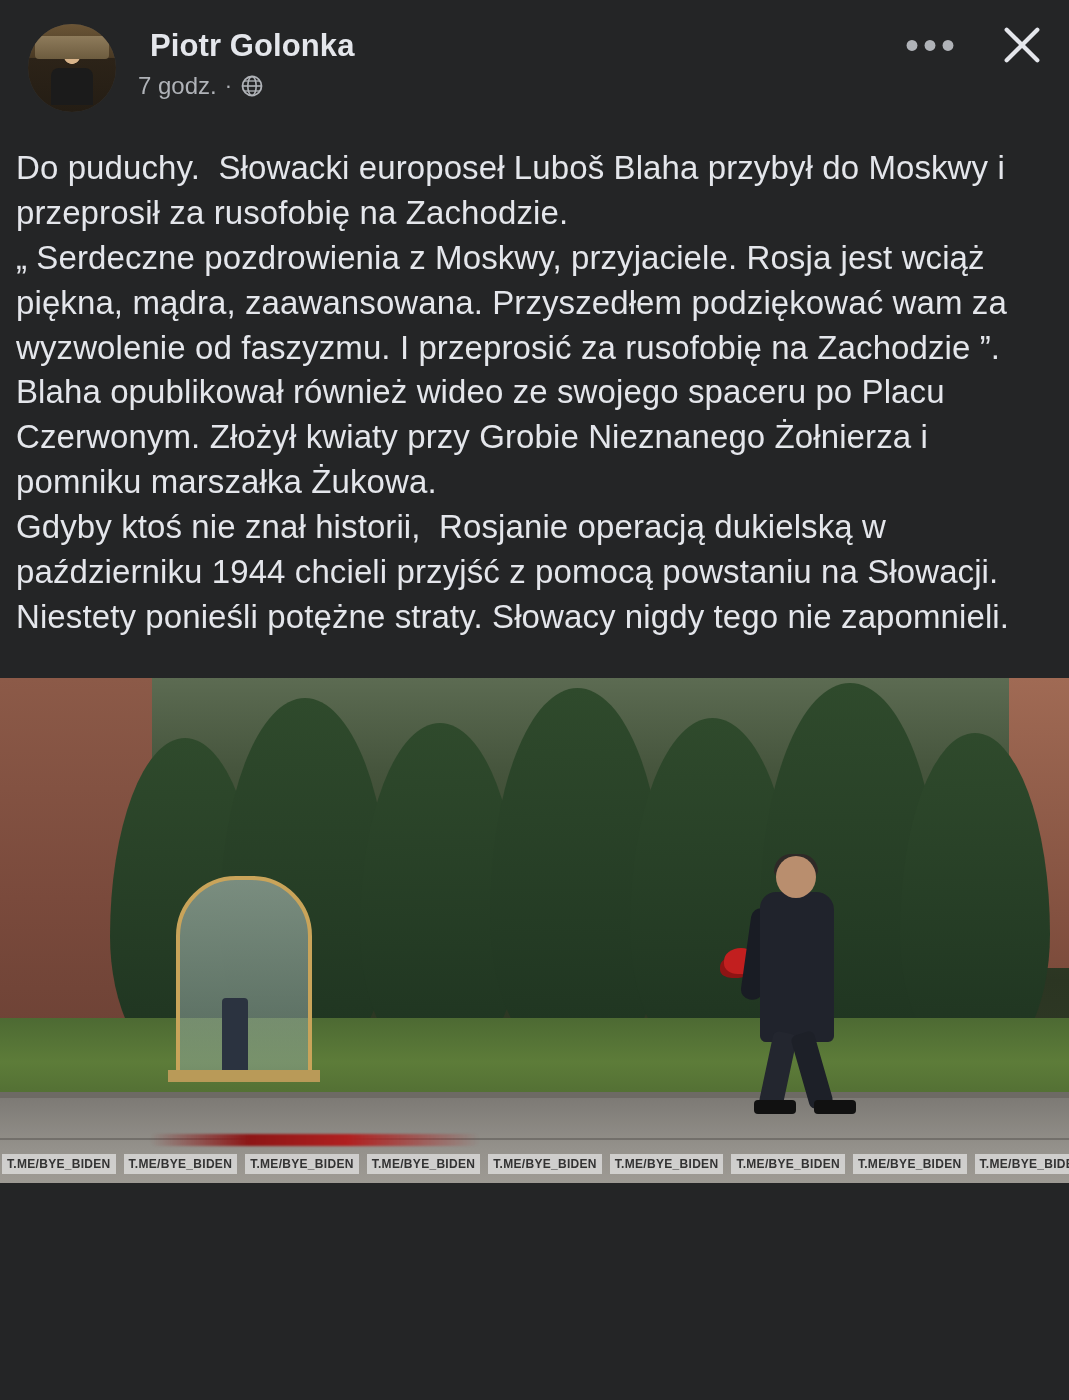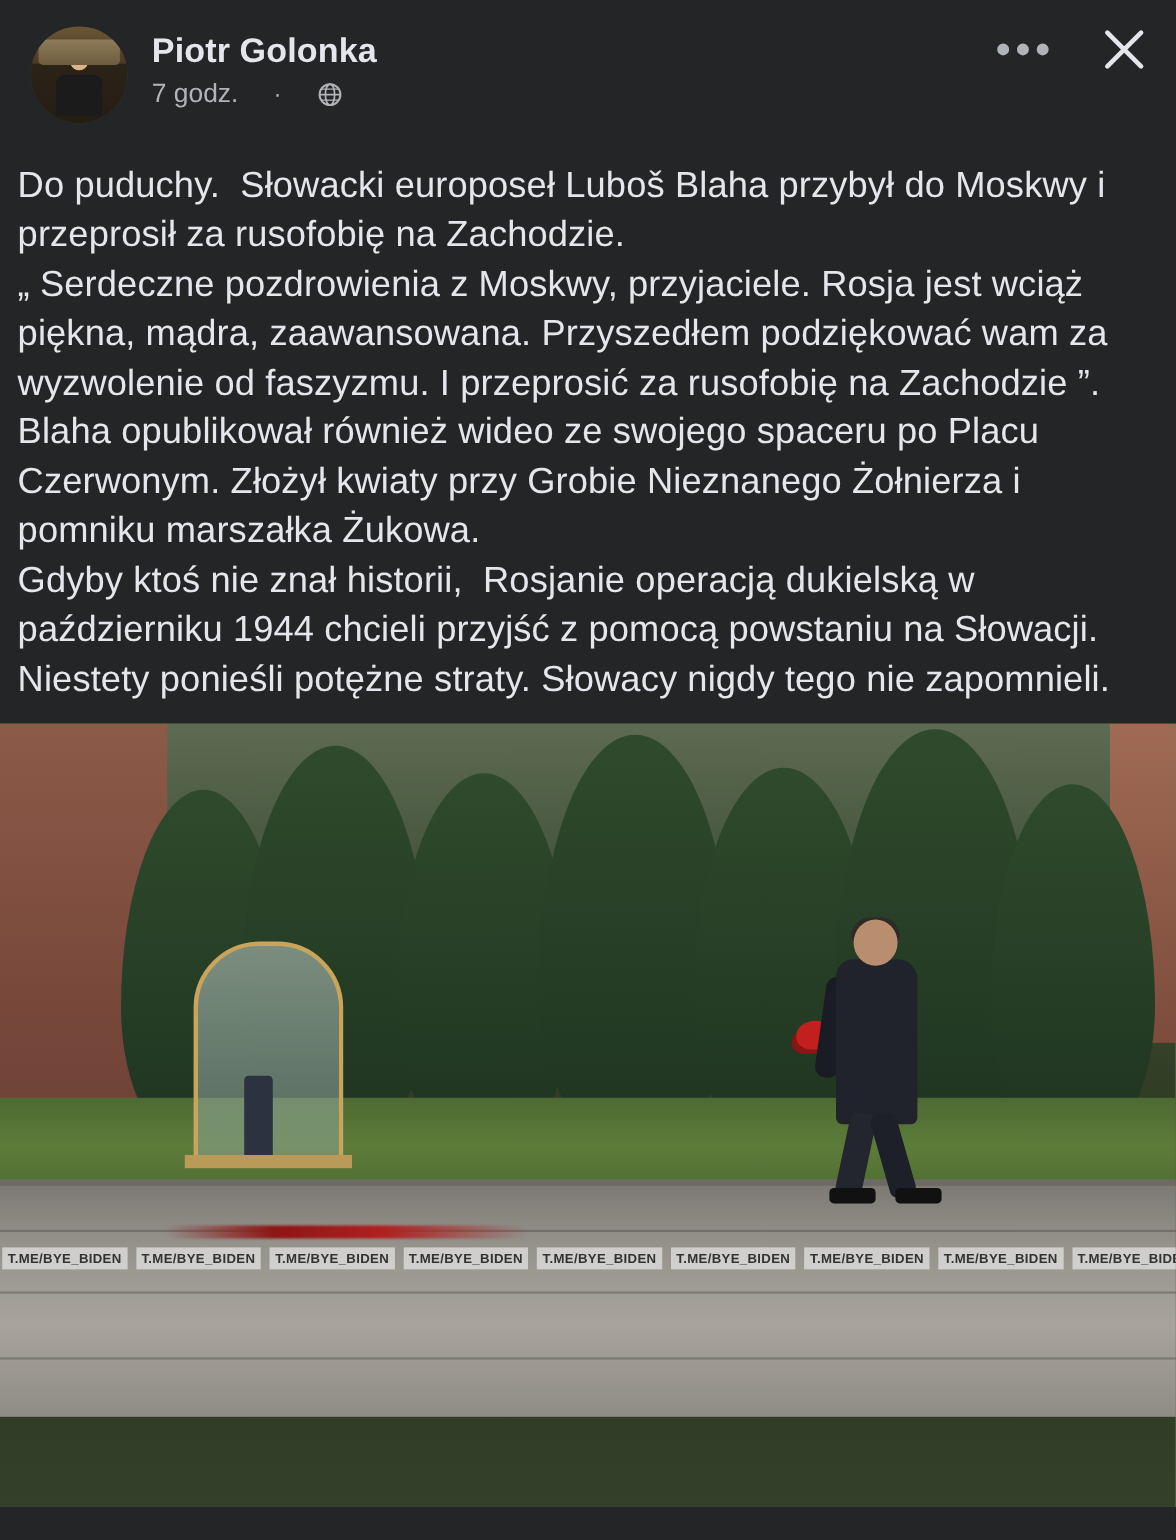--- a/index.html
+++ b/index.html
@@ -76,28 +76,28 @@
     flex-direction: column;
     justify-content: center;
     padding-top: 6px;
   }
   .author-name {
     color: #e4e6eb;
     font-size: 31px;
     font-weight: bold;
     line-height: 1.15;
     letter-spacing: 0.1px;
+    margin-left: 12px;
   }
   .meta-row {
     display: flex;
     align-items: center;
     margin-top: 8px;
     color: #b0b3b8;
     font-size: 24px;
-    gap: 24px;
   }
   .meta-sep {
     margin: 0 8px;
     color: #b0b3b8;
     font-size: 22px;
   }
   .globe-icon {
     display: inline-block;
     width: 24px;
     height: 24px;
@@ -135,24 +135,25 @@
     white-space: pre-wrap;
     word-wrap: break-word;
     background: #242526;
     flex: 0 0 auto;
   }
 
   
   .post-media {
     position: relative;
     width: 1069px;
-    height: 712px;
+    height: 505px;
     overflow: hidden;
-    background: #bef264;
+    background: #ef4444;
     flex: 0 0 auto;
+    margin-top: 20px;
   }
 
   
   .media-sky {
     position: absolute;
     inset: 0;
     background: linear-gradient(180deg, #5c6b52 0%, #46553d 18%, #364229 38%, #2b3522 60%, #35402a 100%);
   }
   
   .wall {

